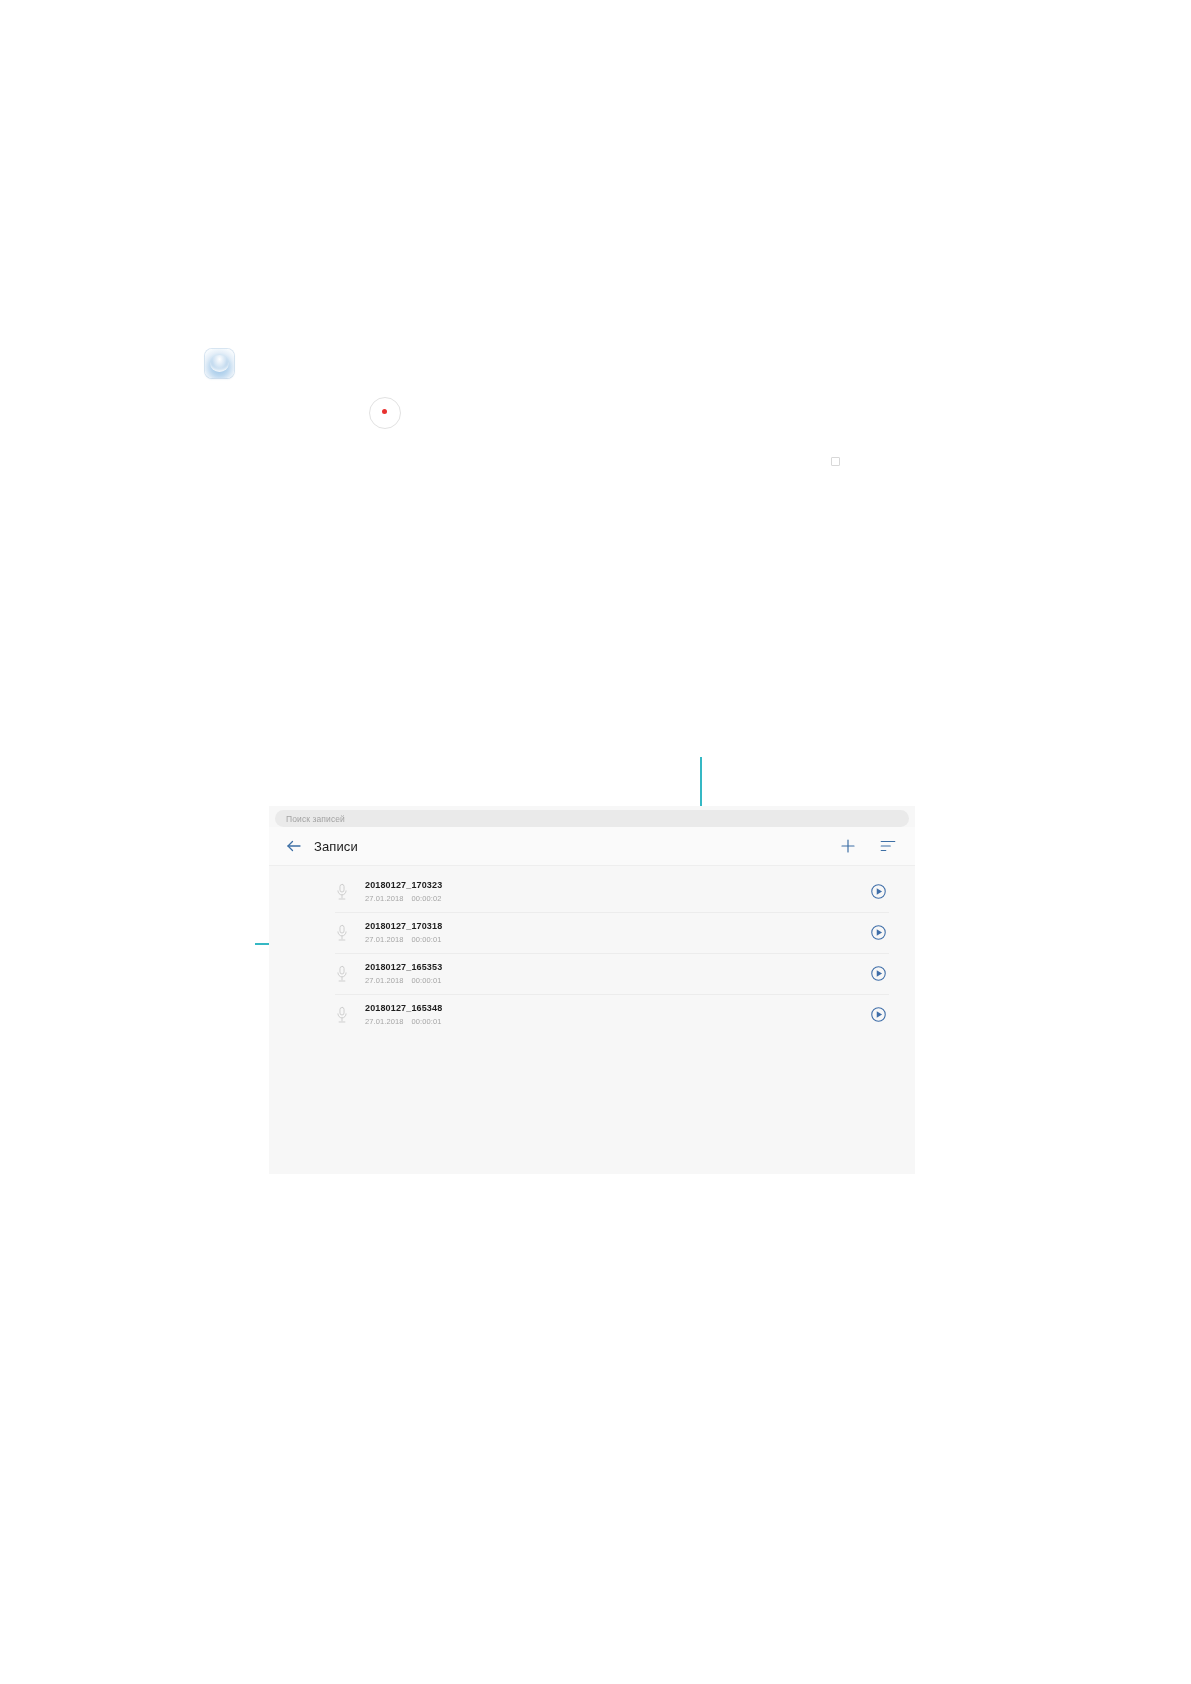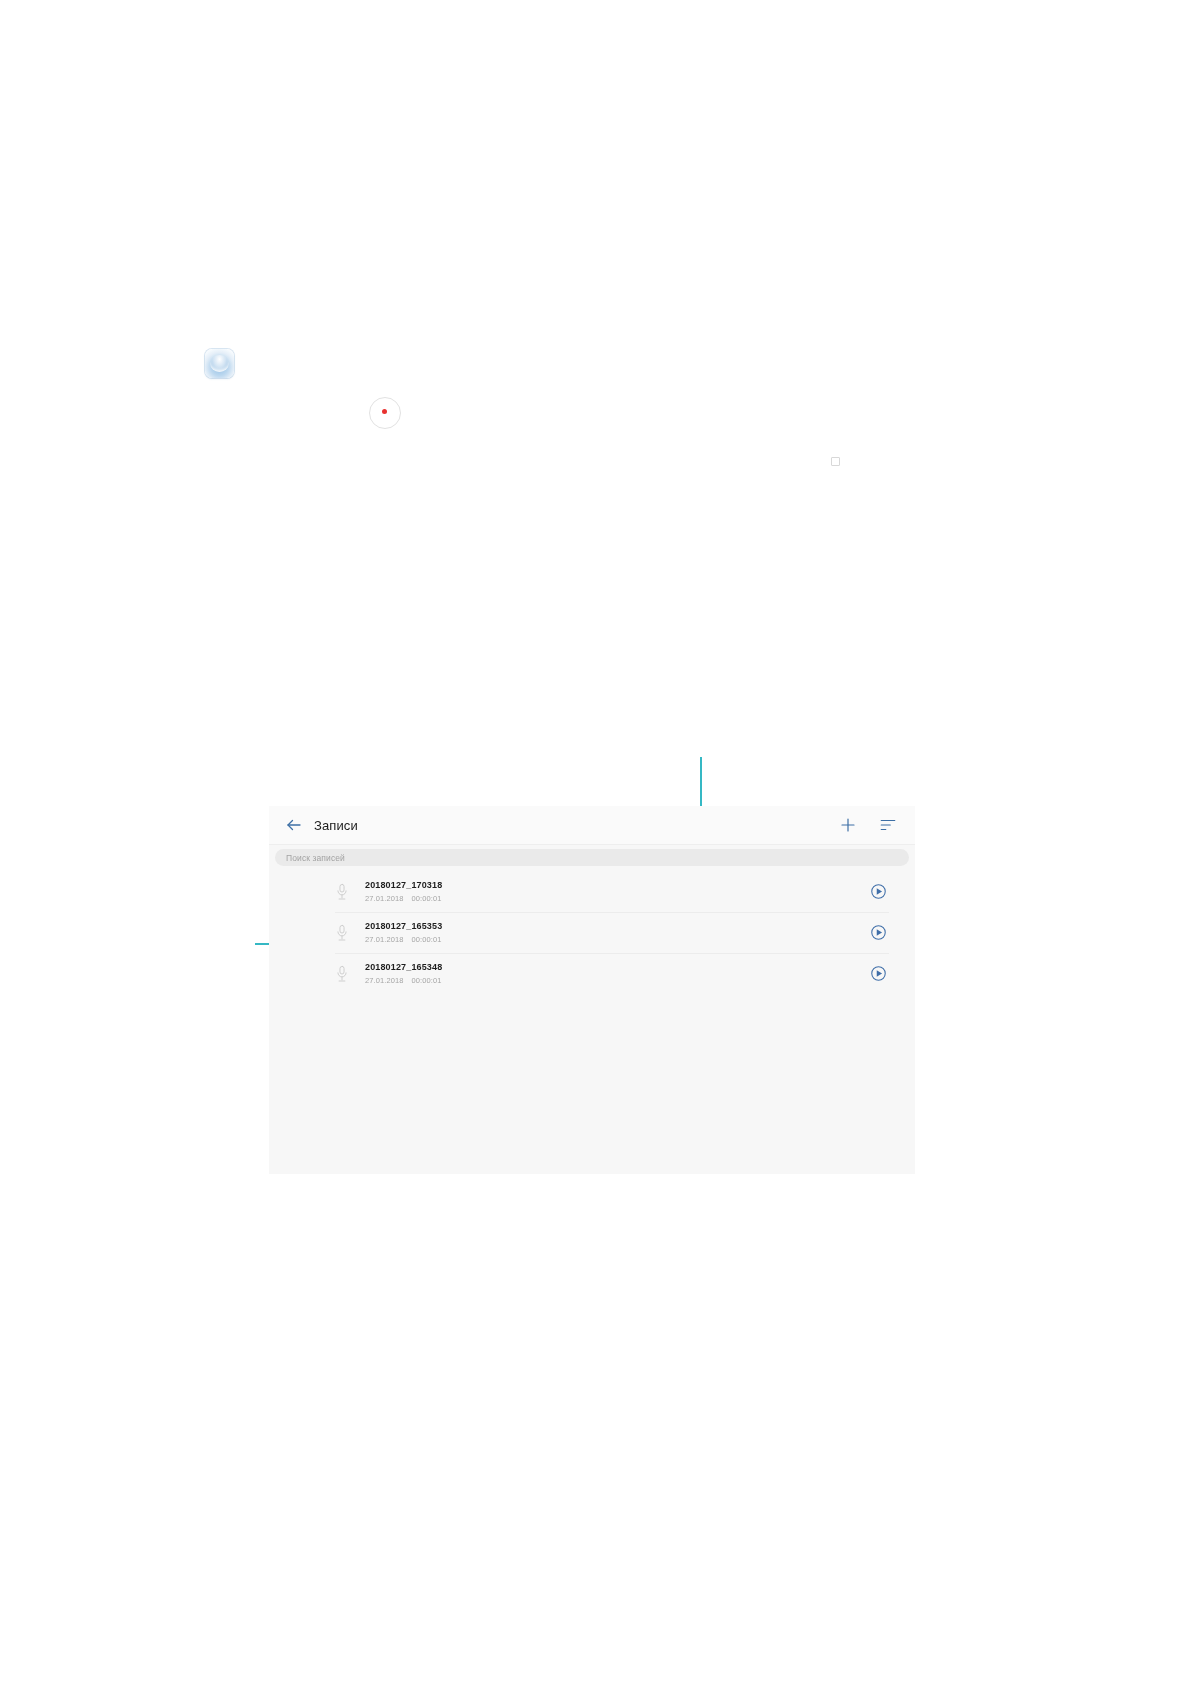--- a/index.html
+++ b/index.html
@@ -112,43 +112,61 @@
       <stop offset="20%" stop-color="#9ad9de" stop-opacity="0.55"></stop>
       <stop offset="55%" stop-color="#4fc0c8"></stop>
       <stop offset="100%" stop-color="#34b2bc"></stop>
     </linearGradient>
   </defs>
   <path d="M17,0 L33,0 L33,56 L48,56 L25,90 L2,56 L17,56 Z" fill="url(#arrowGrad)"></path>
 </svg>
 
 <div id="phone-card">
 
+  <div id="search-bar">
+    <span id="search-placeholder">Поиск записей</span>
+  </div>
+
   <div id="app-titlebar">
     <svg id="back-arrow" viewBox="0 0 24 24" fill="none" stroke="#3d6fa5" stroke-width="1.7" stroke-linecap="round" stroke-linejoin="round">
       <line x1="20" y1="12" x2="4" y2="12"></line>
       <polyline points="10,6 4,12 10,18"></polyline>
     </svg>
     <span id="app-title">Записи</span>
     <span id="titlebar-spacer"></span>
     <svg class="titlebar-icon" viewBox="0 0 24 24" stroke="#3d6fa5" stroke-width="1.6" stroke-linecap="round">
       <line x1="12" y1="4" x2="12" y2="20"></line>
       <line x1="4" y1="12" x2="20" y2="12"></line>
     </svg>
     <svg class="titlebar-icon" viewBox="0 0 24 24" stroke="#3d6fa5" stroke-width="1.6" stroke-linecap="round">
       <line x1="3" y1="6" x2="21" y2="6"></line>
       <line x1="3" y1="12" x2="15" y2="12"></line>
       <line x1="3" y1="18" x2="9" y2="18"></line>
     </svg>
   </div>
 
-  <div id="search-bar">
-    <span id="search-placeholder">Поиск записей</span>
-  </div>
-
   <div id="recording-list">
+  <div class="rec-row">
+    <svg class="mic-icon" viewBox="0 0 24 30" fill="none" stroke="#c6c6c6" stroke-width="1.4" stroke-linecap="round">
+      <rect x="8.5" y="2" width="7" height="13" rx="3.5"></rect>
+      <path d="M5,13 a7,7 0 0 0 14,0"></path>
+      <line x1="12" y1="20" x2="12" y2="25"></line>
+      <line x1="7" y1="27" x2="17" y2="27"></line>
+    </svg>
+    <div class="rec-meta">
+      <span class="rec-name">20180127_170323</span>
+      <span class="rec-sub">
+        <span class="dt-date">27.01.2018</span><span class="dt-dur">00:00:02</span>
+      </span>
+    </div>
+    <svg class="play-icon" viewBox="0 0 24 24" fill="none" stroke="#3f6ea8" stroke-width="1.5">
+      <circle cx="12" cy="12" r="9.5"></circle>
+      <polygon points="9.5,7.5 17,12 9.5,16.5" fill="#3f6ea8" stroke="none"></polygon>
+    </svg>
+  </div>
 
   <div class="rec-row">
     <svg class="mic-icon" viewBox="0 0 24 30" fill="none" stroke="#c6c6c6" stroke-width="1.4" stroke-linecap="round">
       <rect x="8.5" y="2" width="7" height="13" rx="3.5"></rect>
       <path d="M5,13 a7,7 0 0 0 14,0"></path>
       <line x1="12" y1="20" x2="12" y2="25"></line>
       <line x1="7" y1="27" x2="17" y2="27"></line>
     </svg>
     <div class="rec-meta">
       <span class="rec-name">20180127_170318</span>

